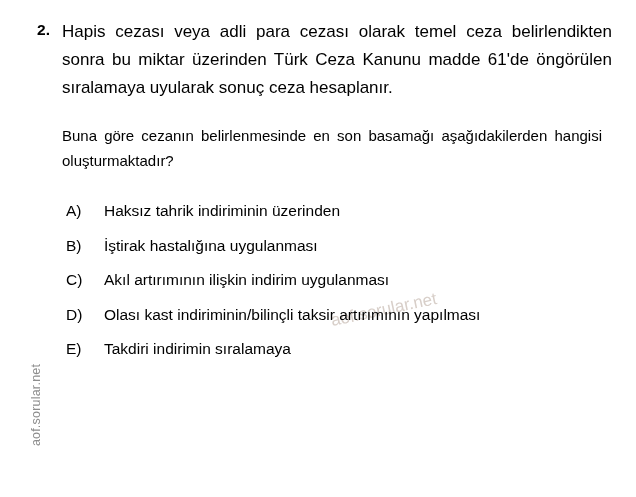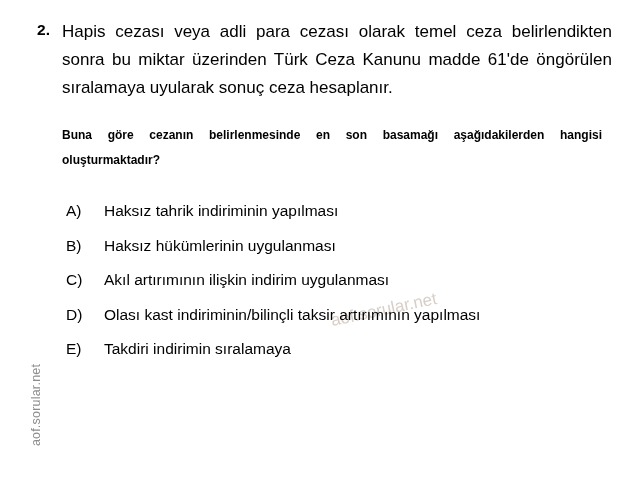--- a/index.html
+++ b/index.html
@@ -77,22 +77,22 @@
     font-size: 17px;
     line-height: 28px;
     text-align: justify;
     text-align-last: left;
     padding-right: 6px;
   }
 
   .q-ask {
     margin-left: 44px;
     margin-top: 21px;
-    font-size: 12px;
-    font-weight: bold;
+    font-size: 15px;
+    font-weight: normal;
     line-height: 25px;
     text-align: justify;
     text-align-last: left;
     padding-right: 6px;
     width: 540px;
   }
 
   .options {
     margin-top: 26px;
     margin-left: 48px;
@@ -129,26 +129,26 @@
       <div class="q-num">2.</div>
       <div class="q-stem">Hapis cezası veya adli para cezası olarak temel ceza belirlendikten sonra bu miktar üzerinden Türk Ceza Kanunu madde 61'de öngörülen sıralamaya uyularak sonuç ceza hesaplanır.</div>
     </div>
 
     <div class="q-ask">Buna göre  cezanın belirlenmesinde en son basamağı aşağıdakilerden hangisi oluşturmaktadır?</div>
 
     <div class="options">
 
       <div class="opt">
         <div class="opt-letter">A)</div>
-        <div class="opt-text">Haksız tahrik indiriminin yapılması</div>
+        <div class="opt-text">Haksız tahrik indiriminin üzerinden</div>
       </div>
 
       <div class="opt">
         <div class="opt-letter">B)</div>
-        <div class="opt-text">Haksız hükümlerinin uygulanması</div>
+        <div class="opt-text">İştirak hastalığına uygulanması</div>
       </div>
 
       <div class="opt">
         <div class="opt-letter">C)</div>
         <div class="opt-text">Akıl artırımının ilişkin indirim uygulanması</div>
       </div>
 
       <div class="opt">
         <div class="opt-letter">D)</div>
         <div class="opt-text">Olası kast indiriminin/bilinçli taksir artırımının yapılması</div>

